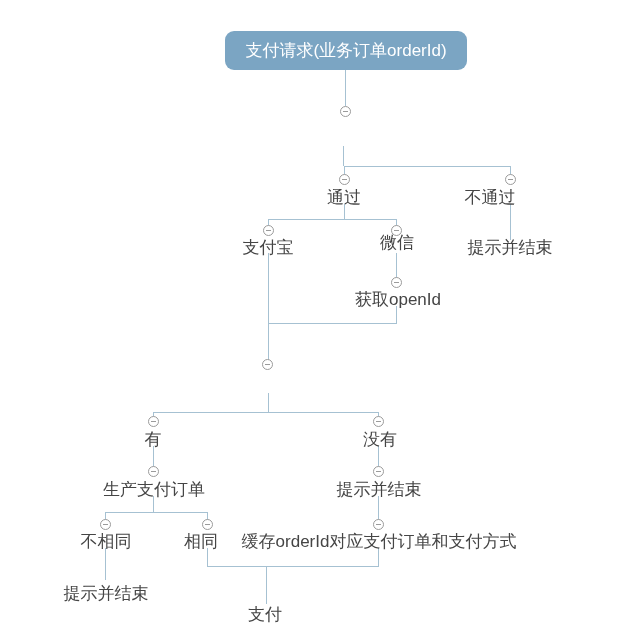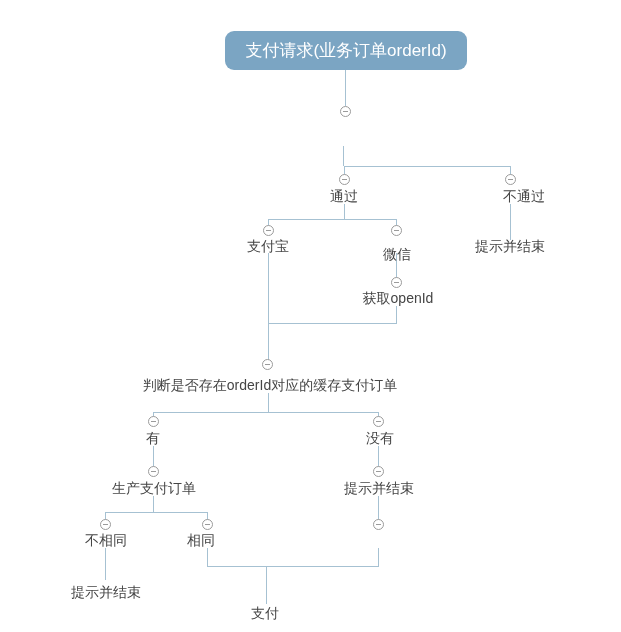--- a/index.html
+++ b/index.html
@@ -47,21 +47,21 @@
     right: 2px;
     top: 4px;
     height: 1px;
     background: var(--icon-ring, #9b9b9b);
   }
   
   .label {
     position: absolute;
     transform: translate(-50%, -50%);
     white-space: nowrap;
-    font-size: 14px;
+    font-size: 17px;
     color: var(--text, #454545);
     z-index: 2;
     cursor: default;
   }
   
   .root-box {
     position: absolute;
     left: 225px;
     top: 31px;
     width: 242px;
@@ -148,28 +148,28 @@
   <div class="collapse" style="left:100px;top:519px"></div>
   <div class="collapse" style="left:202px;top:519px"></div>
   <div class="collapse" style="left:373px;top:519px"></div>
 
   <div class="root-box">
     <span>支付请求(业务订单orderId)</span>
   </div>
 
 
   <div class="label" style="left:344px;top:197px">通过</div>
-  <div class="label" style="left:524px;top:197px">不通过</div>
+  <div class="label" style="left:490px;top:197px">不通过</div>
   <div class="label" style="left:268px;top:247px">支付宝</div>
-  <div class="label" style="left:397px;top:255px">微信</div>
+  <div class="label" style="left:397px;top:242px">微信</div>
   <div class="label" style="left:510px;top:247px">提示并结束</div>
   <div class="label" style="left:398px;top:299px">获取openId</div>
-  <div class="label" style="left:270px;top:386px">判断是否存在orderId对应的缓存支付订单</div>
   <div class="label" style="left:153px;top:439px">有</div>
   <div class="label" style="left:380px;top:439px">没有</div>
   <div class="label" style="left:154px;top:489px">生产支付订单</div>
   <div class="label" style="left:379px;top:489px">提示并结束</div>
   <div class="label" style="left:106px;top:541px">不相同</div>
   <div class="label" style="left:201px;top:541px">相同</div>
+  <div class="label" style="left:379px;top:541px">缓存orderId对应支付订单和支付方式</div>
   <div class="label" style="left:106px;top:593px">提示并结束</div>
   <div class="label" style="left:265px;top:614px">支付</div>
 
 </div>
 
 </body></html>

